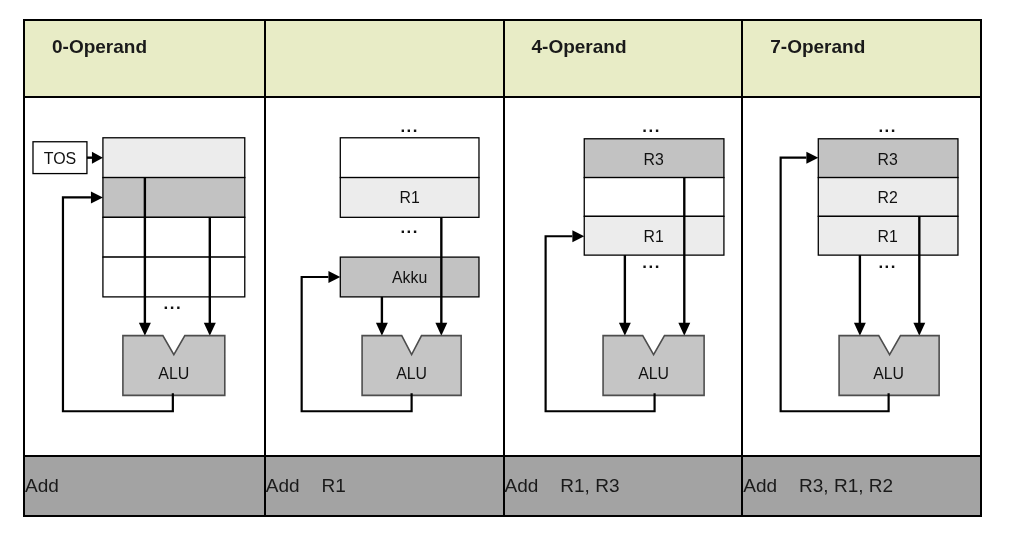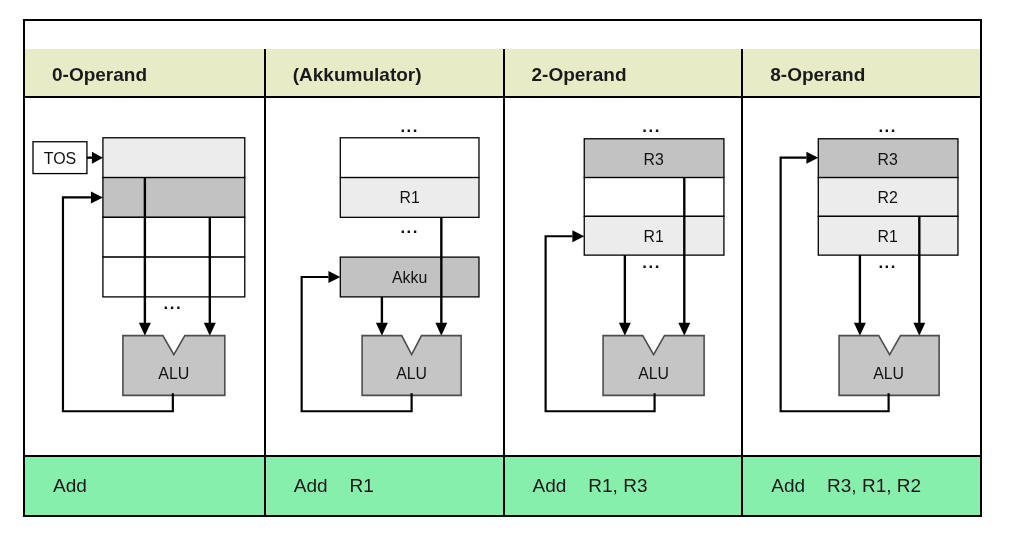--- a/index.html
+++ b/index.html
@@ -9,27 +9,27 @@
   }
   .isa-table{
     position:absolute;left:23px;top:19px;width:959px;height:498px;
     box-sizing:border-box;border:2px solid #000;
     display:grid;grid-template-columns:repeat(4,1fr);grid-template-rows:77px 359px 58px;
   }
   .cell{box-sizing:border-box;}
   .bl{border-left:2px solid #000;}
   .hdr{
     background:#e8ecc6;border-bottom:2px solid #000;
-    padding:13px 8px 0 27px;font-size:19px;font-weight:bold;line-height:25px;margin-top:28px;
+    padding:13px 8px 0 27px;font-size:19px;font-weight:bold;line-height:25px;
   }
   .dia{position:relative;background:#ffffff;border-bottom:2px solid #000;}
   .dia svg{position:absolute;left:0;top:0;width:100%;height:100%;display:block;}
   .ins{
-    background:#86efac;display:flex;align-items:center;
-    padding-left:28px;font-size:19px;
+    background:#a3a3a3;display:flex;align-items:center;
+    font-size:19px;
   }
   .ins .opnds{margin-left:22px;}
   svg text{
     font-family:"Liberation Sans",sans-serif;font-size:16px;
     fill:#111;text-anchor:middle;
   }
   svg text.dots{font-weight:bold;letter-spacing:1.5px;font-size:17px;}
   .cellrect{stroke:#000;stroke-width:1.3;}
   .whiterect{fill:#ffffff;stroke:#000;stroke-width:1.3;}
   .alu{stroke:#4d4d4d;stroke-width:1.6;}
@@ -39,28 +39,27 @@
 </style>
 </head>
 <body>
 
 <div class="isa-table">
 
   <div class="cell hdr">
     <div>0-Operand</div>
   </div>
   <div class="cell hdr bl">
-    <div>(Akkumulator)</div>
   </div>
   <div class="cell hdr bl">
-    <div>2-Operand</div>
+    <div>4-Operand</div>
     <div></div>
   </div>
   <div class="cell hdr bl">
-    <div>8-Operand</div>
+    <div>7-Operand</div>
     <div></div>
   </div>
 
   <div class="cell dia">
     <svg viewBox="0 0 239 359" preserveAspectRatio="none">
       <g>
         <rect class="cellrect" x="78" y="40" width="142" height="40" fill="#ececec"></rect>
         <rect class="cellrect" x="78" y="80" width="142" height="40" fill="#c2c2c2"></rect>
         <rect class="whiterect" x="78" y="120" width="142" height="40"></rect>
         <rect class="whiterect" x="78" y="160" width="142" height="40"></rect>

